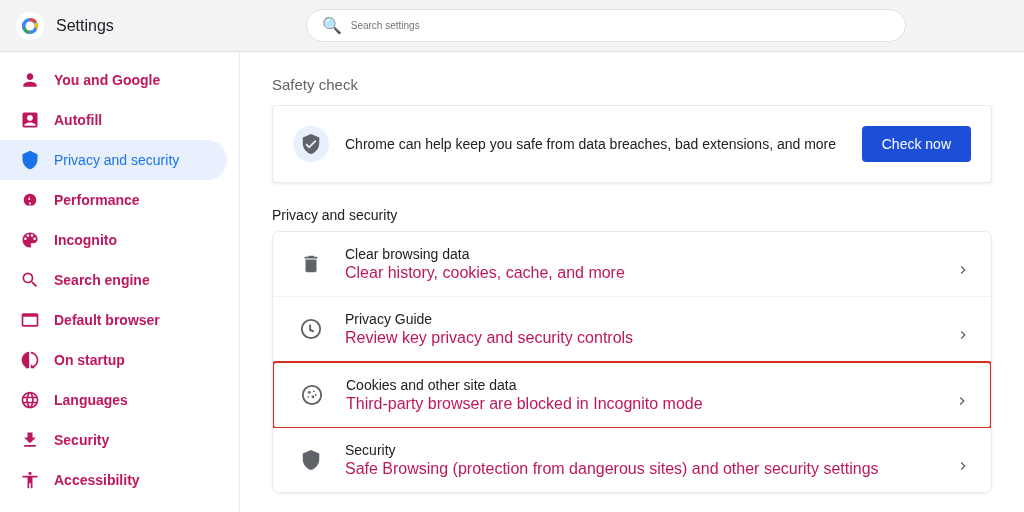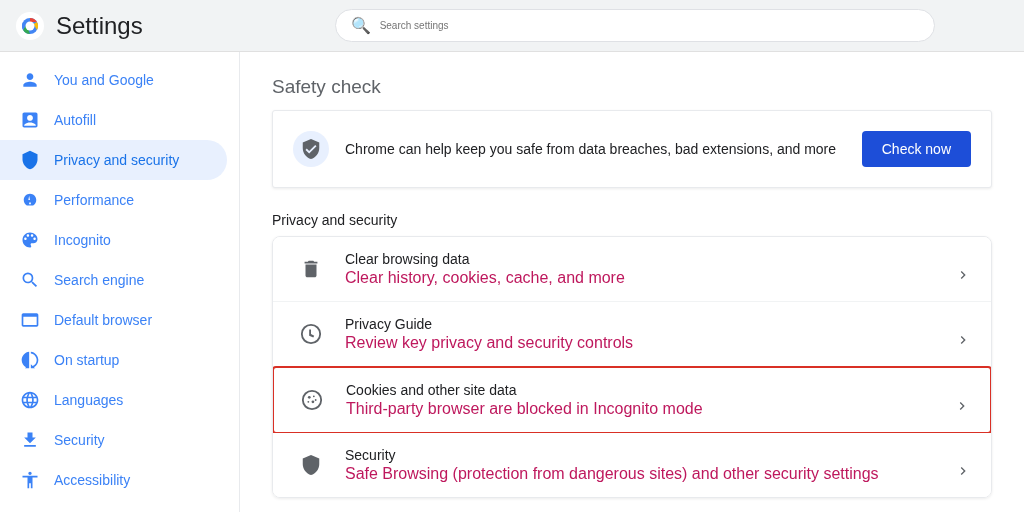--- a/index.html
+++ b/index.html
@@ -10,21 +10,21 @@
       background: #f1f3f4;
       display: flex;
       align-items: center;
       padding: 0 16px;
       gap: 12px;
       border-bottom: 1px solid #e0e0e0;
       flex-shrink: 0;
     }
 
     .settings-title {
-      font-size: 24px;
+      font-size: 16px;
       font-weight: 500;
       color: #202124;
       margin-right: 180px;
     }
 
     .search-bar {
       flex: 1;
       max-width: 600px;
       display: flex;
       align-items: center;
@@ -65,22 +65,23 @@
     }
 
     .sidebar-item {
       display: flex;
       align-items: center;
       gap: 14px;
       padding: 10px 20px;
       cursor: pointer;
       border-radius: 0 24px 24px 0;
       margin-right: 12px;
-      color: #3b82f6;
+      color: #be185d;
       font-size: 14px;
+      font-weight: bold;
     }
 
     .sidebar-item.active {
       background: #e8f0fe;
       color: #1a73e8;
       font-weight: 500;
     }
 
     .sidebar-icon {
       width: 20px;
@@ -93,21 +94,21 @@
     }
 
     .content {
       flex: 1;
       overflow-y: auto;
       padding: 24px 32px;
       background: #fff;
     }
 
     .section-title {
-      font-size: 19px;
+      font-size: 15px;
       color: #5f6368;
       margin-bottom: 12px;
       font-weight: 400;
     }
 
     .safety-check-card {
       display: flex;
       align-items: center;
       background: #fff;
       border: 1px solid #e8eaed;

